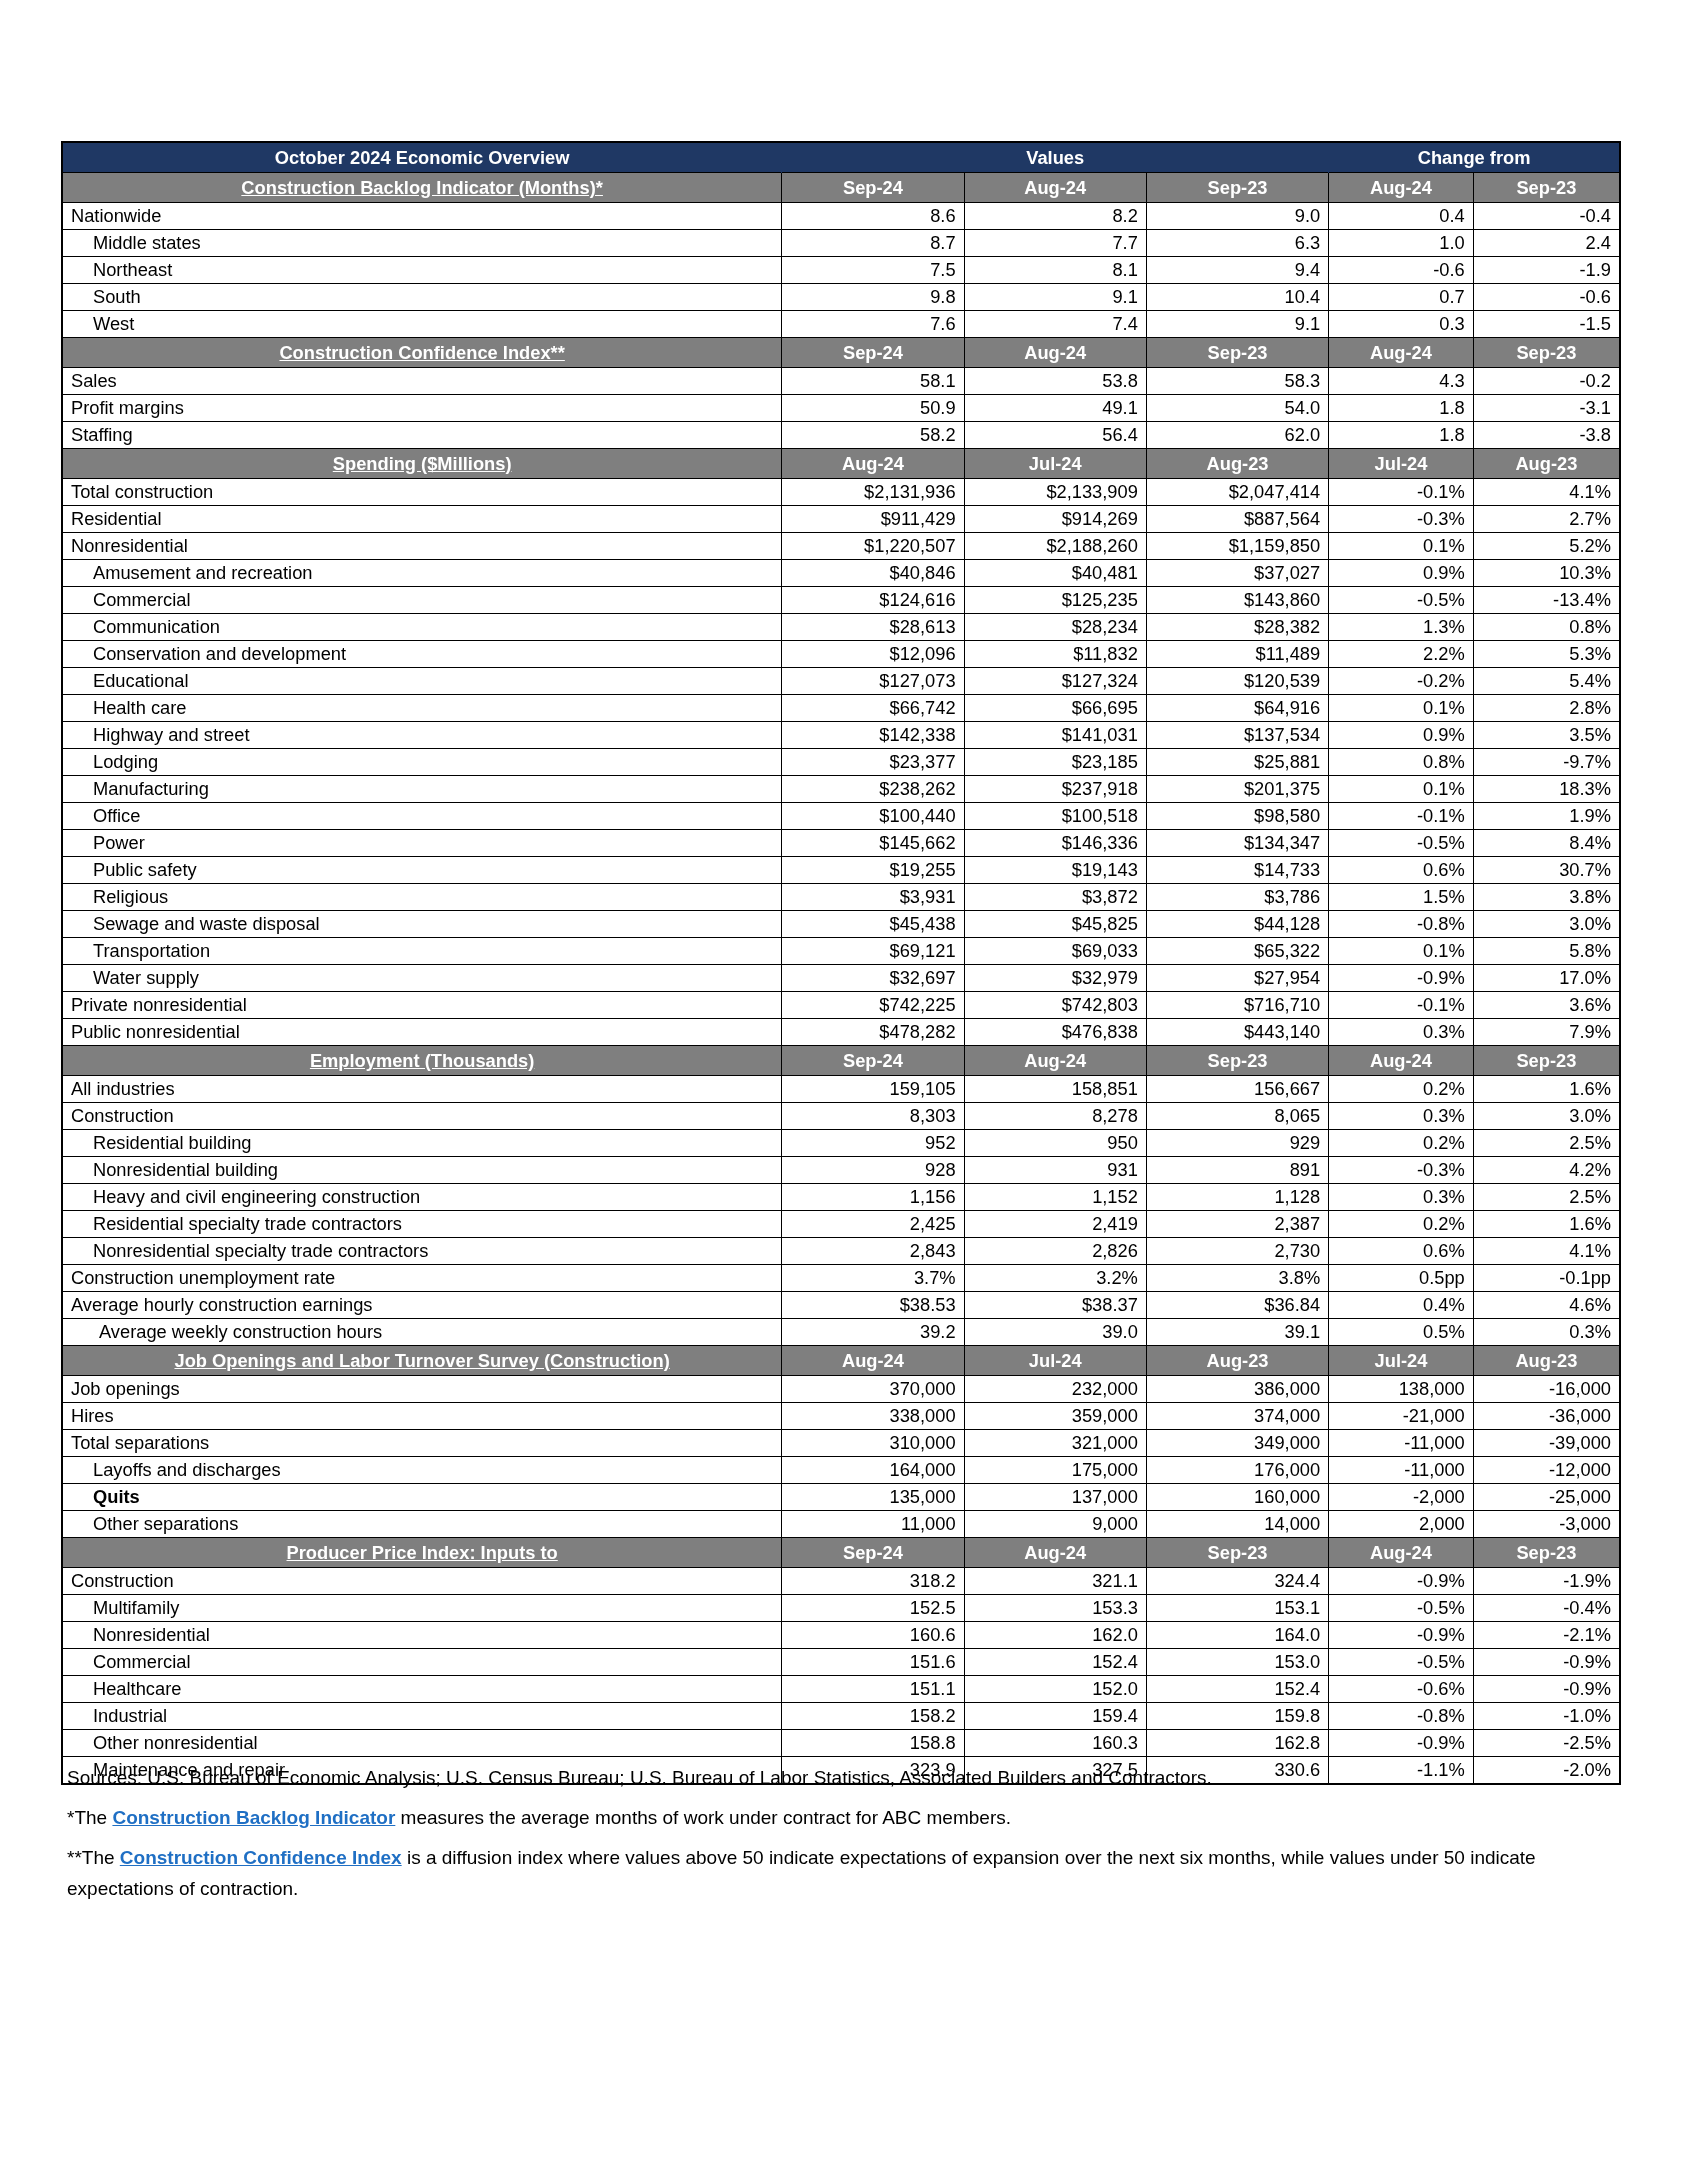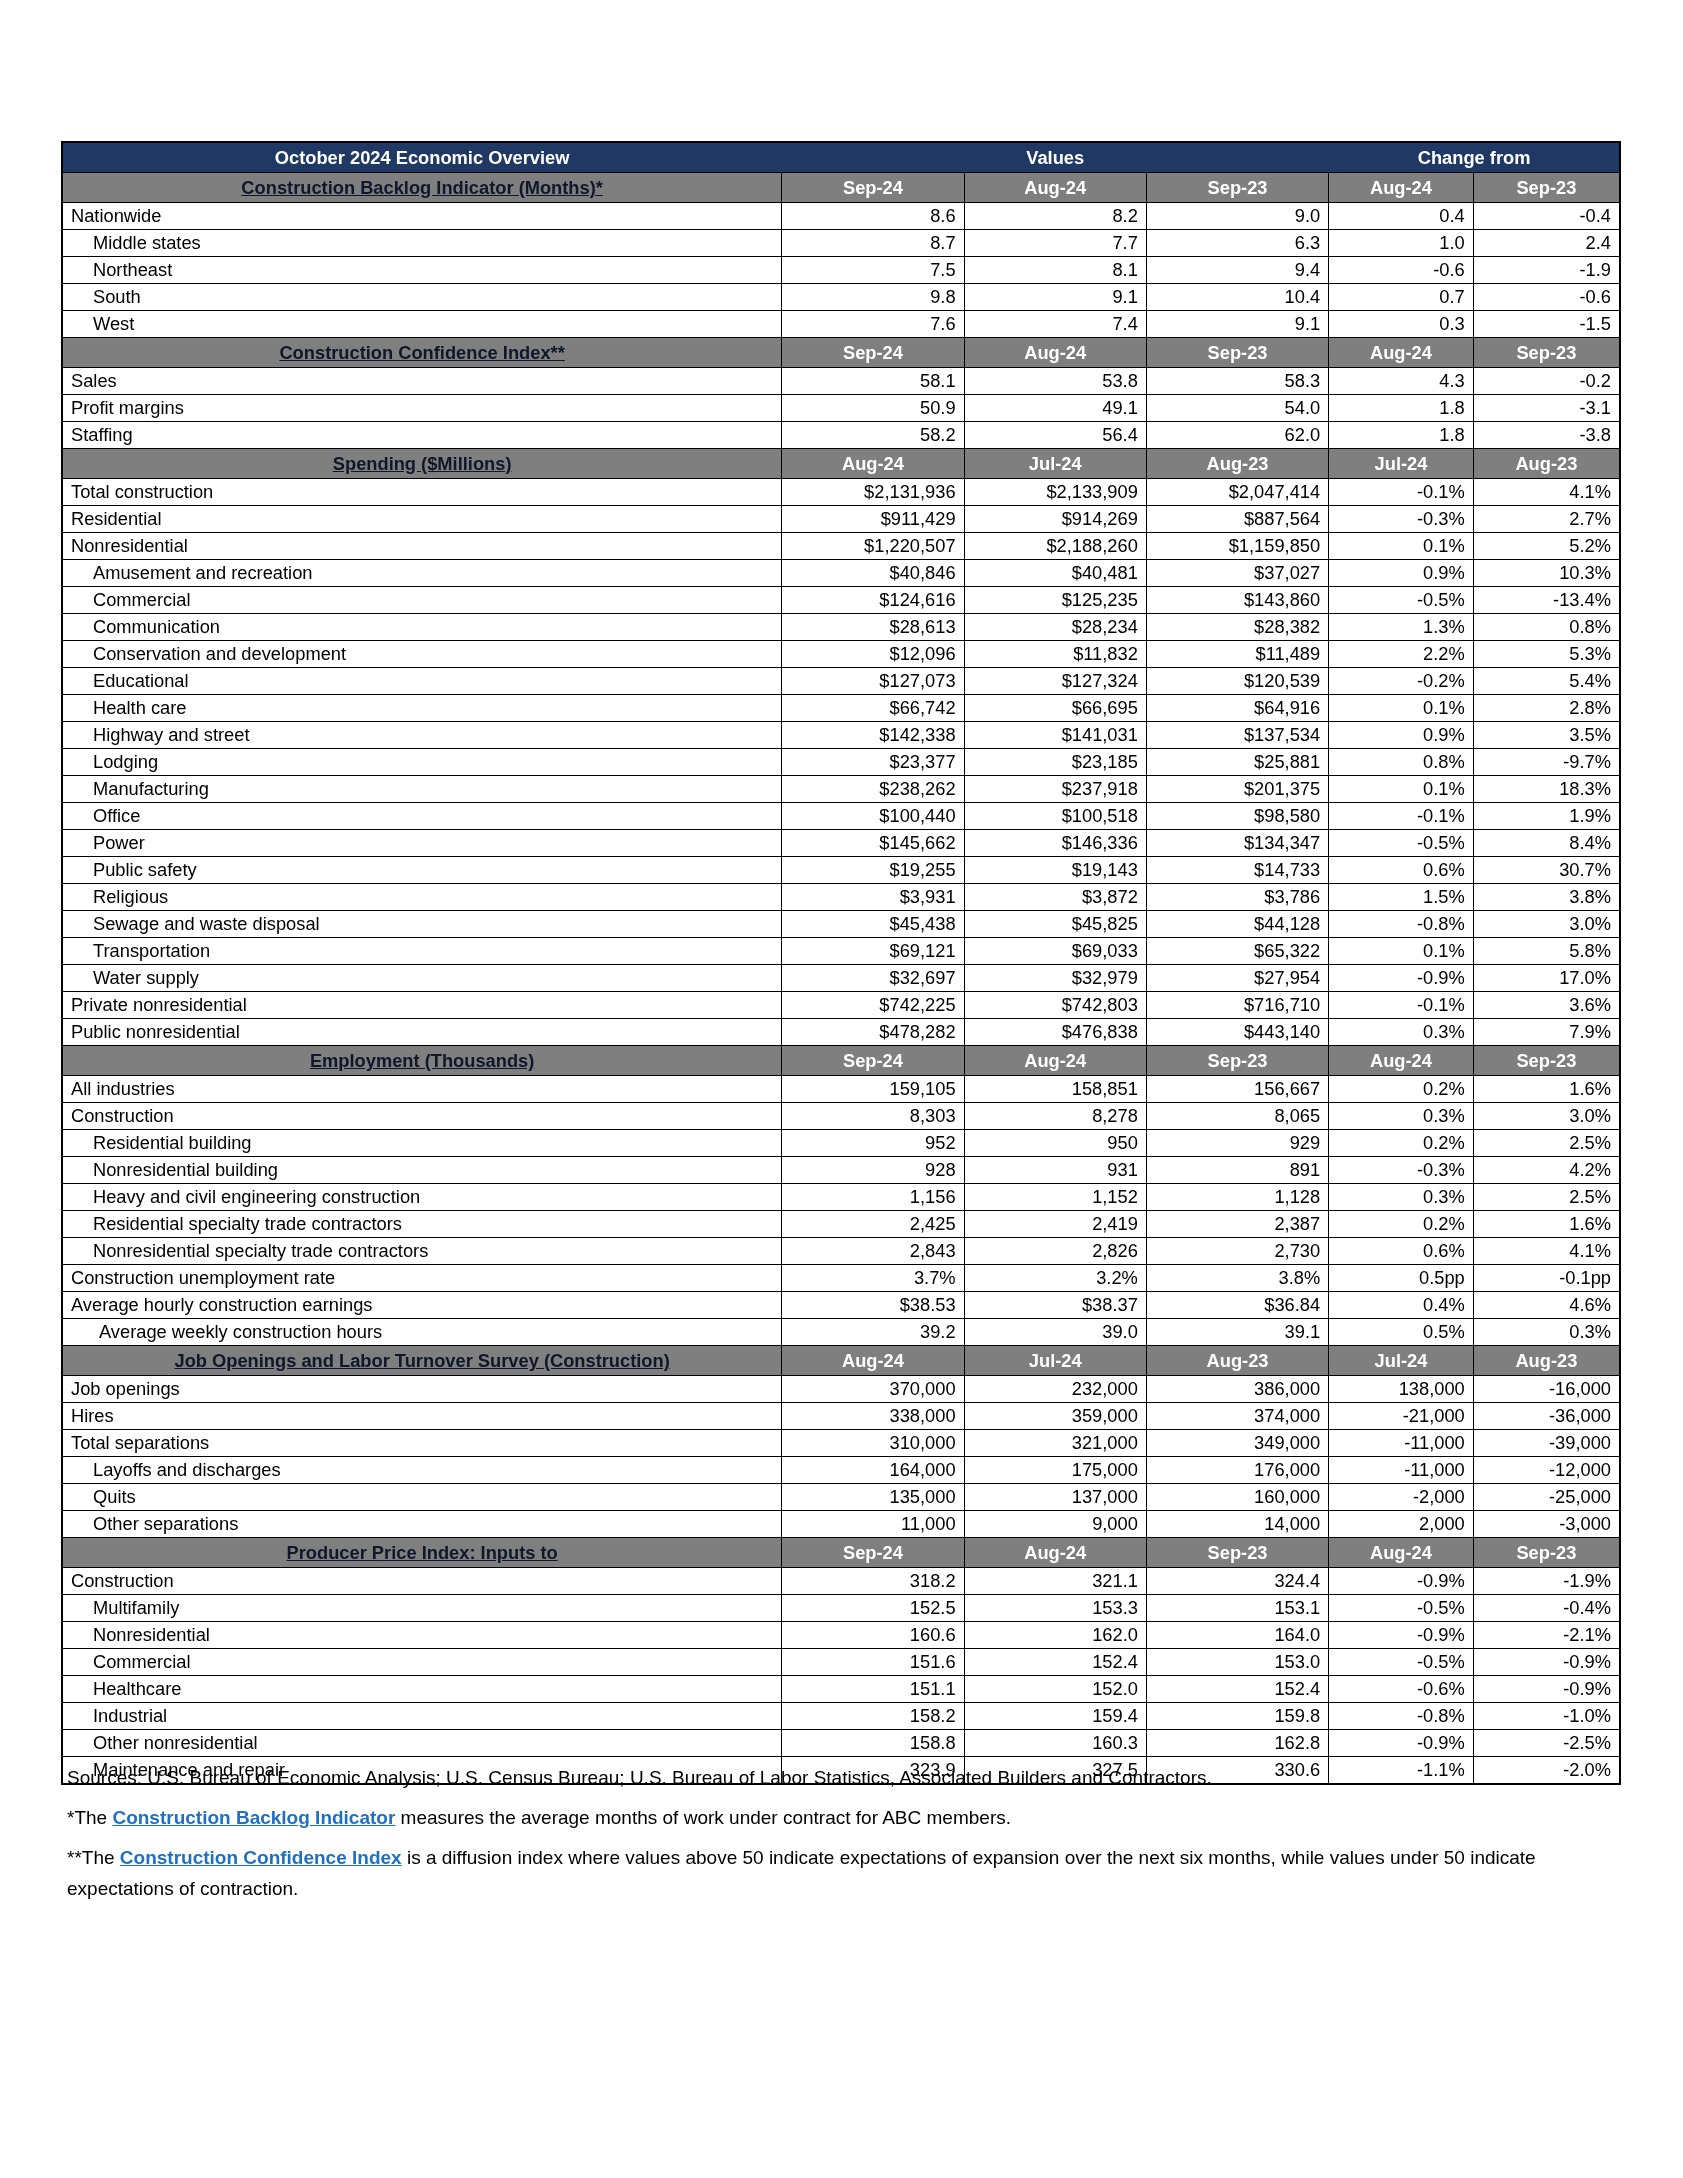--- a/index.html
+++ b/index.html
@@ -58,21 +58,21 @@
   
   tr.section td {
     background:#7F7F7F;
     color:#ffffff;
     font-weight:bold;
     text-align:center;
     height:29px;
     line-height:29px;
   }
   tr.section td.sec-title {
-    color:#0f172a;
+    color:#ffffff;
     text-decoration:underline;
     font-weight:bold;
   }
 
   
   td.lbl { text-align:left; }
   td.lbl.ind1 { padding-left:30px; }
   td.num { text-align:right; padding-right:10px; }
 
   
@@ -486,21 +486,21 @@
         </tr>
         <tr>
           <td class="lbl ind1" style="border-left: 2px solid rgb(0, 0, 0);">Layoffs and discharges</td>
           <td class="num">164,000</td>
           <td class="num">175,000</td>
           <td class="num">176,000</td>
           <td class="num">-11,000</td>
           <td class="num" style="border-right: 2px solid rgb(0, 0, 0);">-12,000</td>
         </tr>
         <tr>
-          <td class="lbl ind1" style="border-left: 2px solid rgb(0, 0, 0);">Quits</td>
+          <td class="lbl ind1" style="border-left: 2px solid rgb(0, 0, 0); font-weight: bold;">Quits</td>
           <td class="num">135,000</td>
           <td class="num">137,000</td>
           <td class="num">160,000</td>
           <td class="num">-2,000</td>
           <td class="num" style="border-right: 2px solid rgb(0, 0, 0);">-25,000</td>
         </tr>
         <tr>
           <td class="lbl ind1" style="border-left: 2px solid rgb(0, 0, 0);">Other separations</td>
           <td class="num">11,000</td>
           <td class="num">9,000</td>

